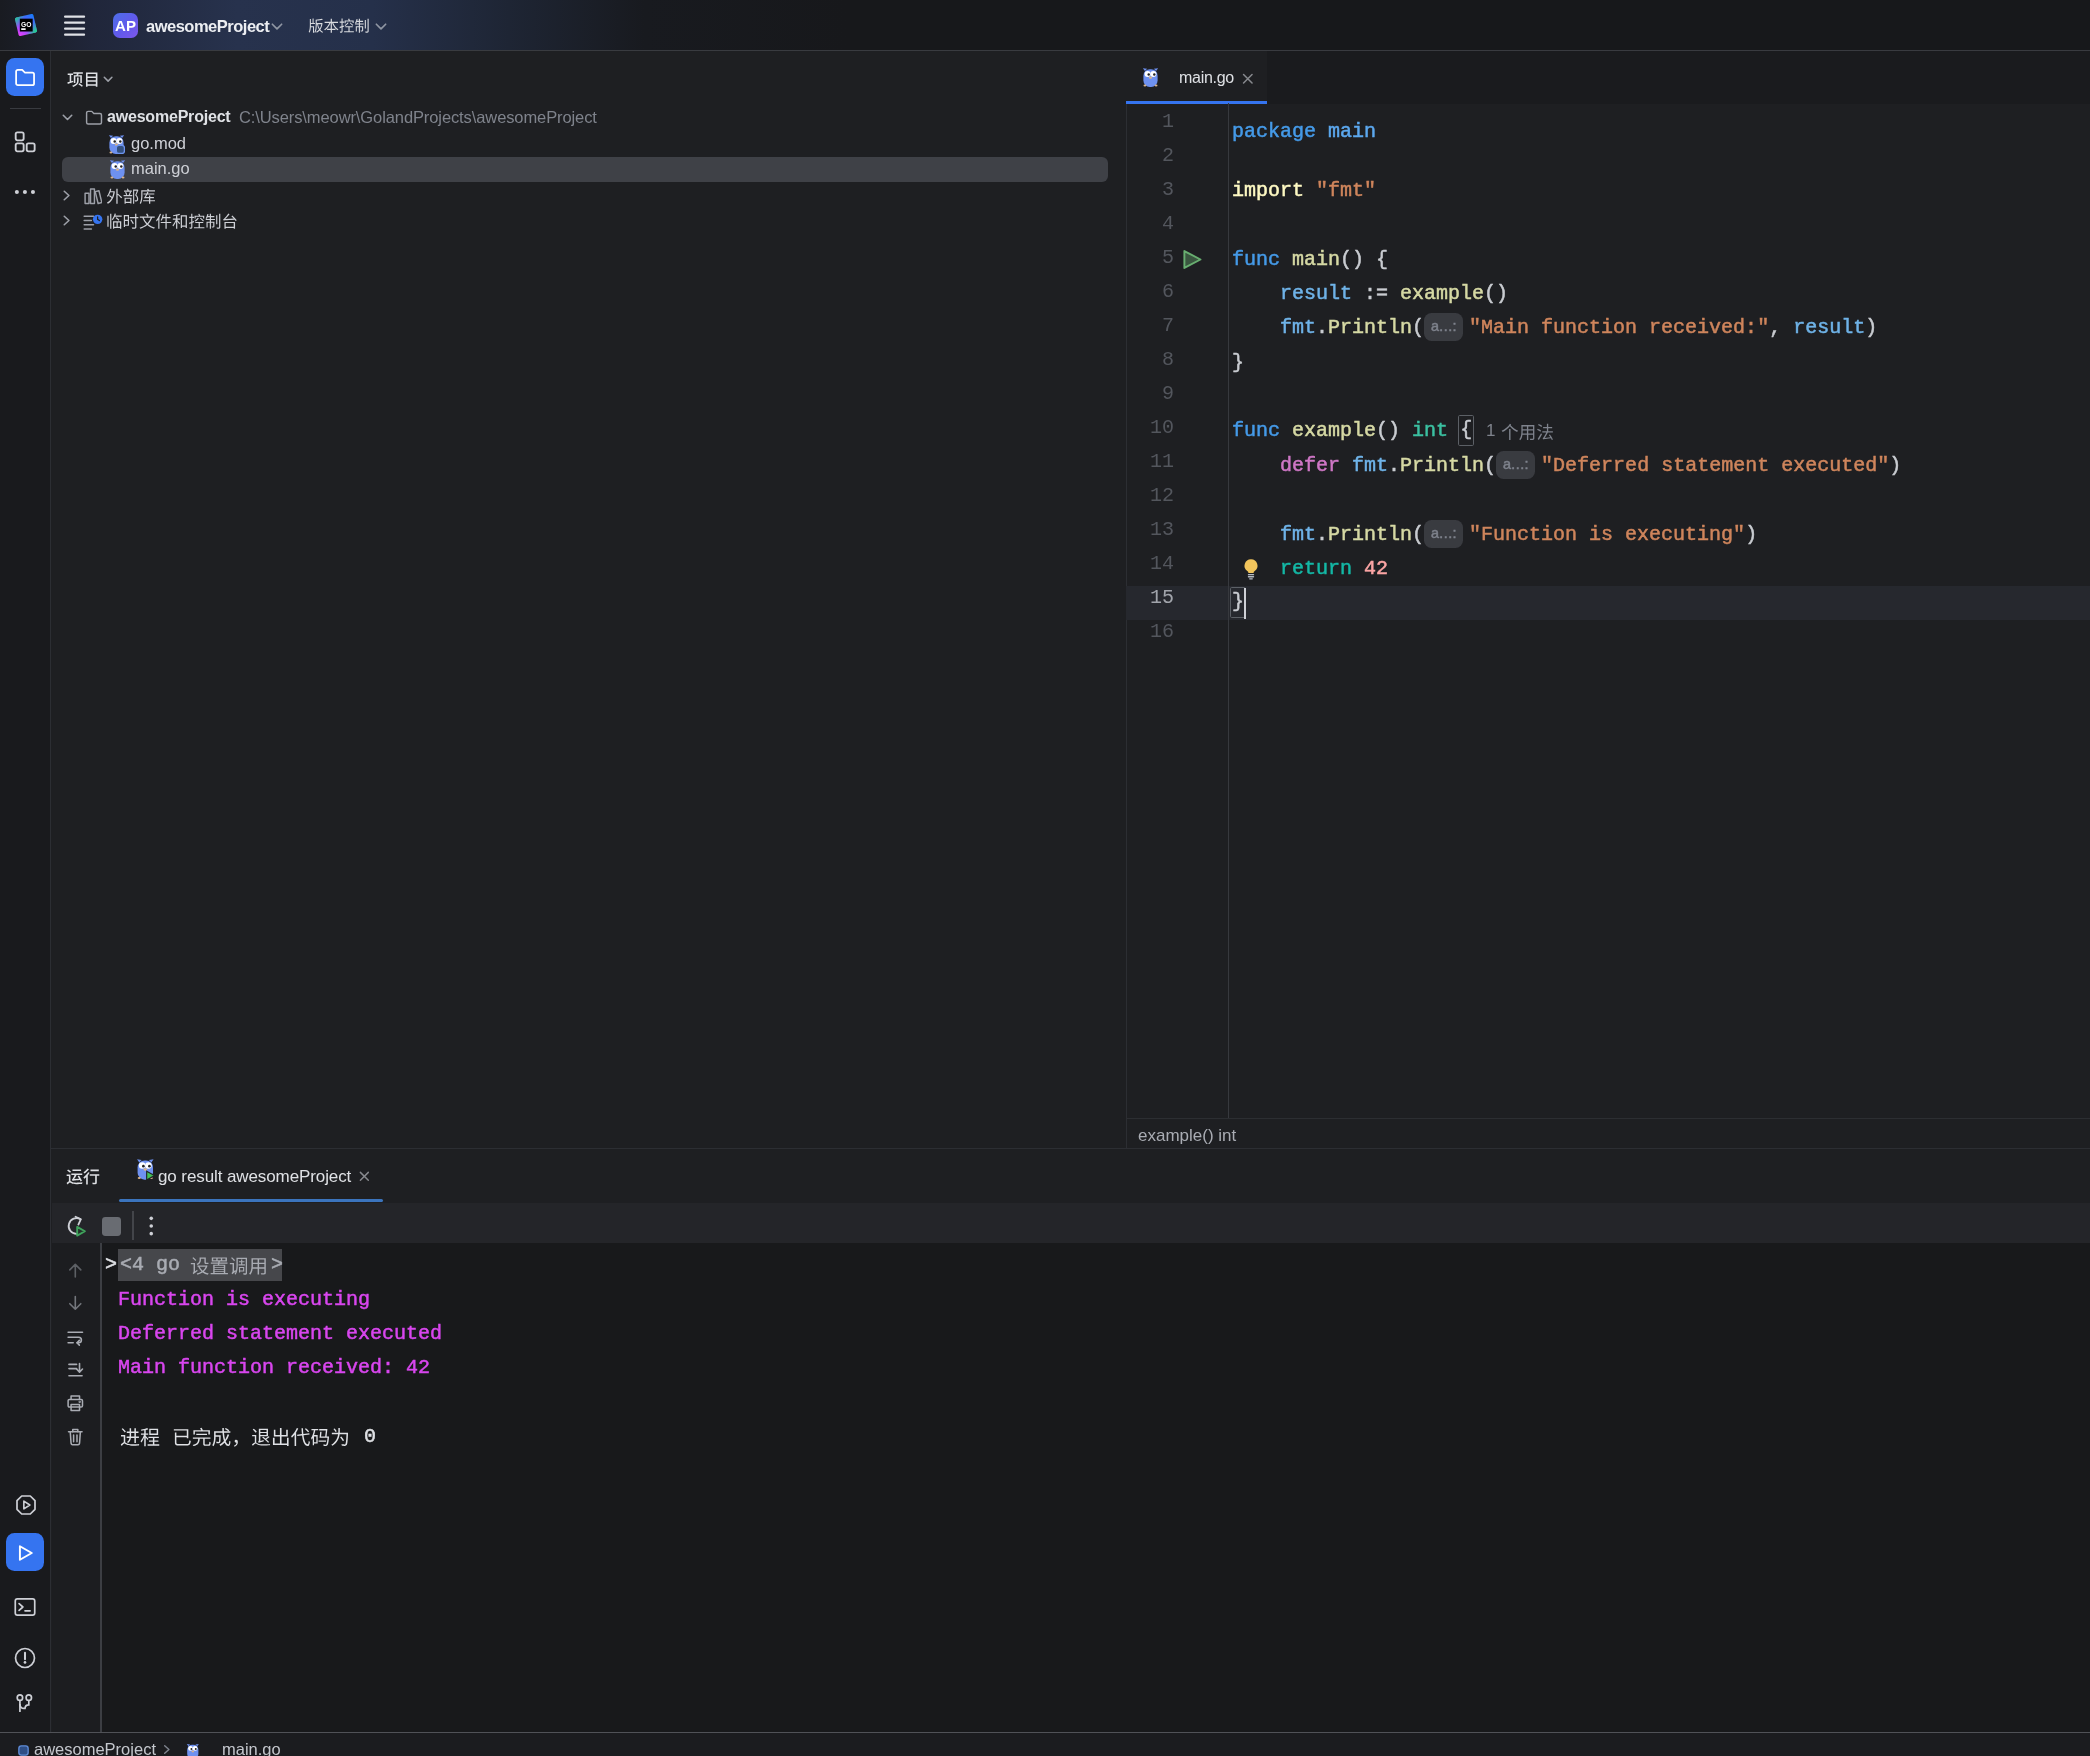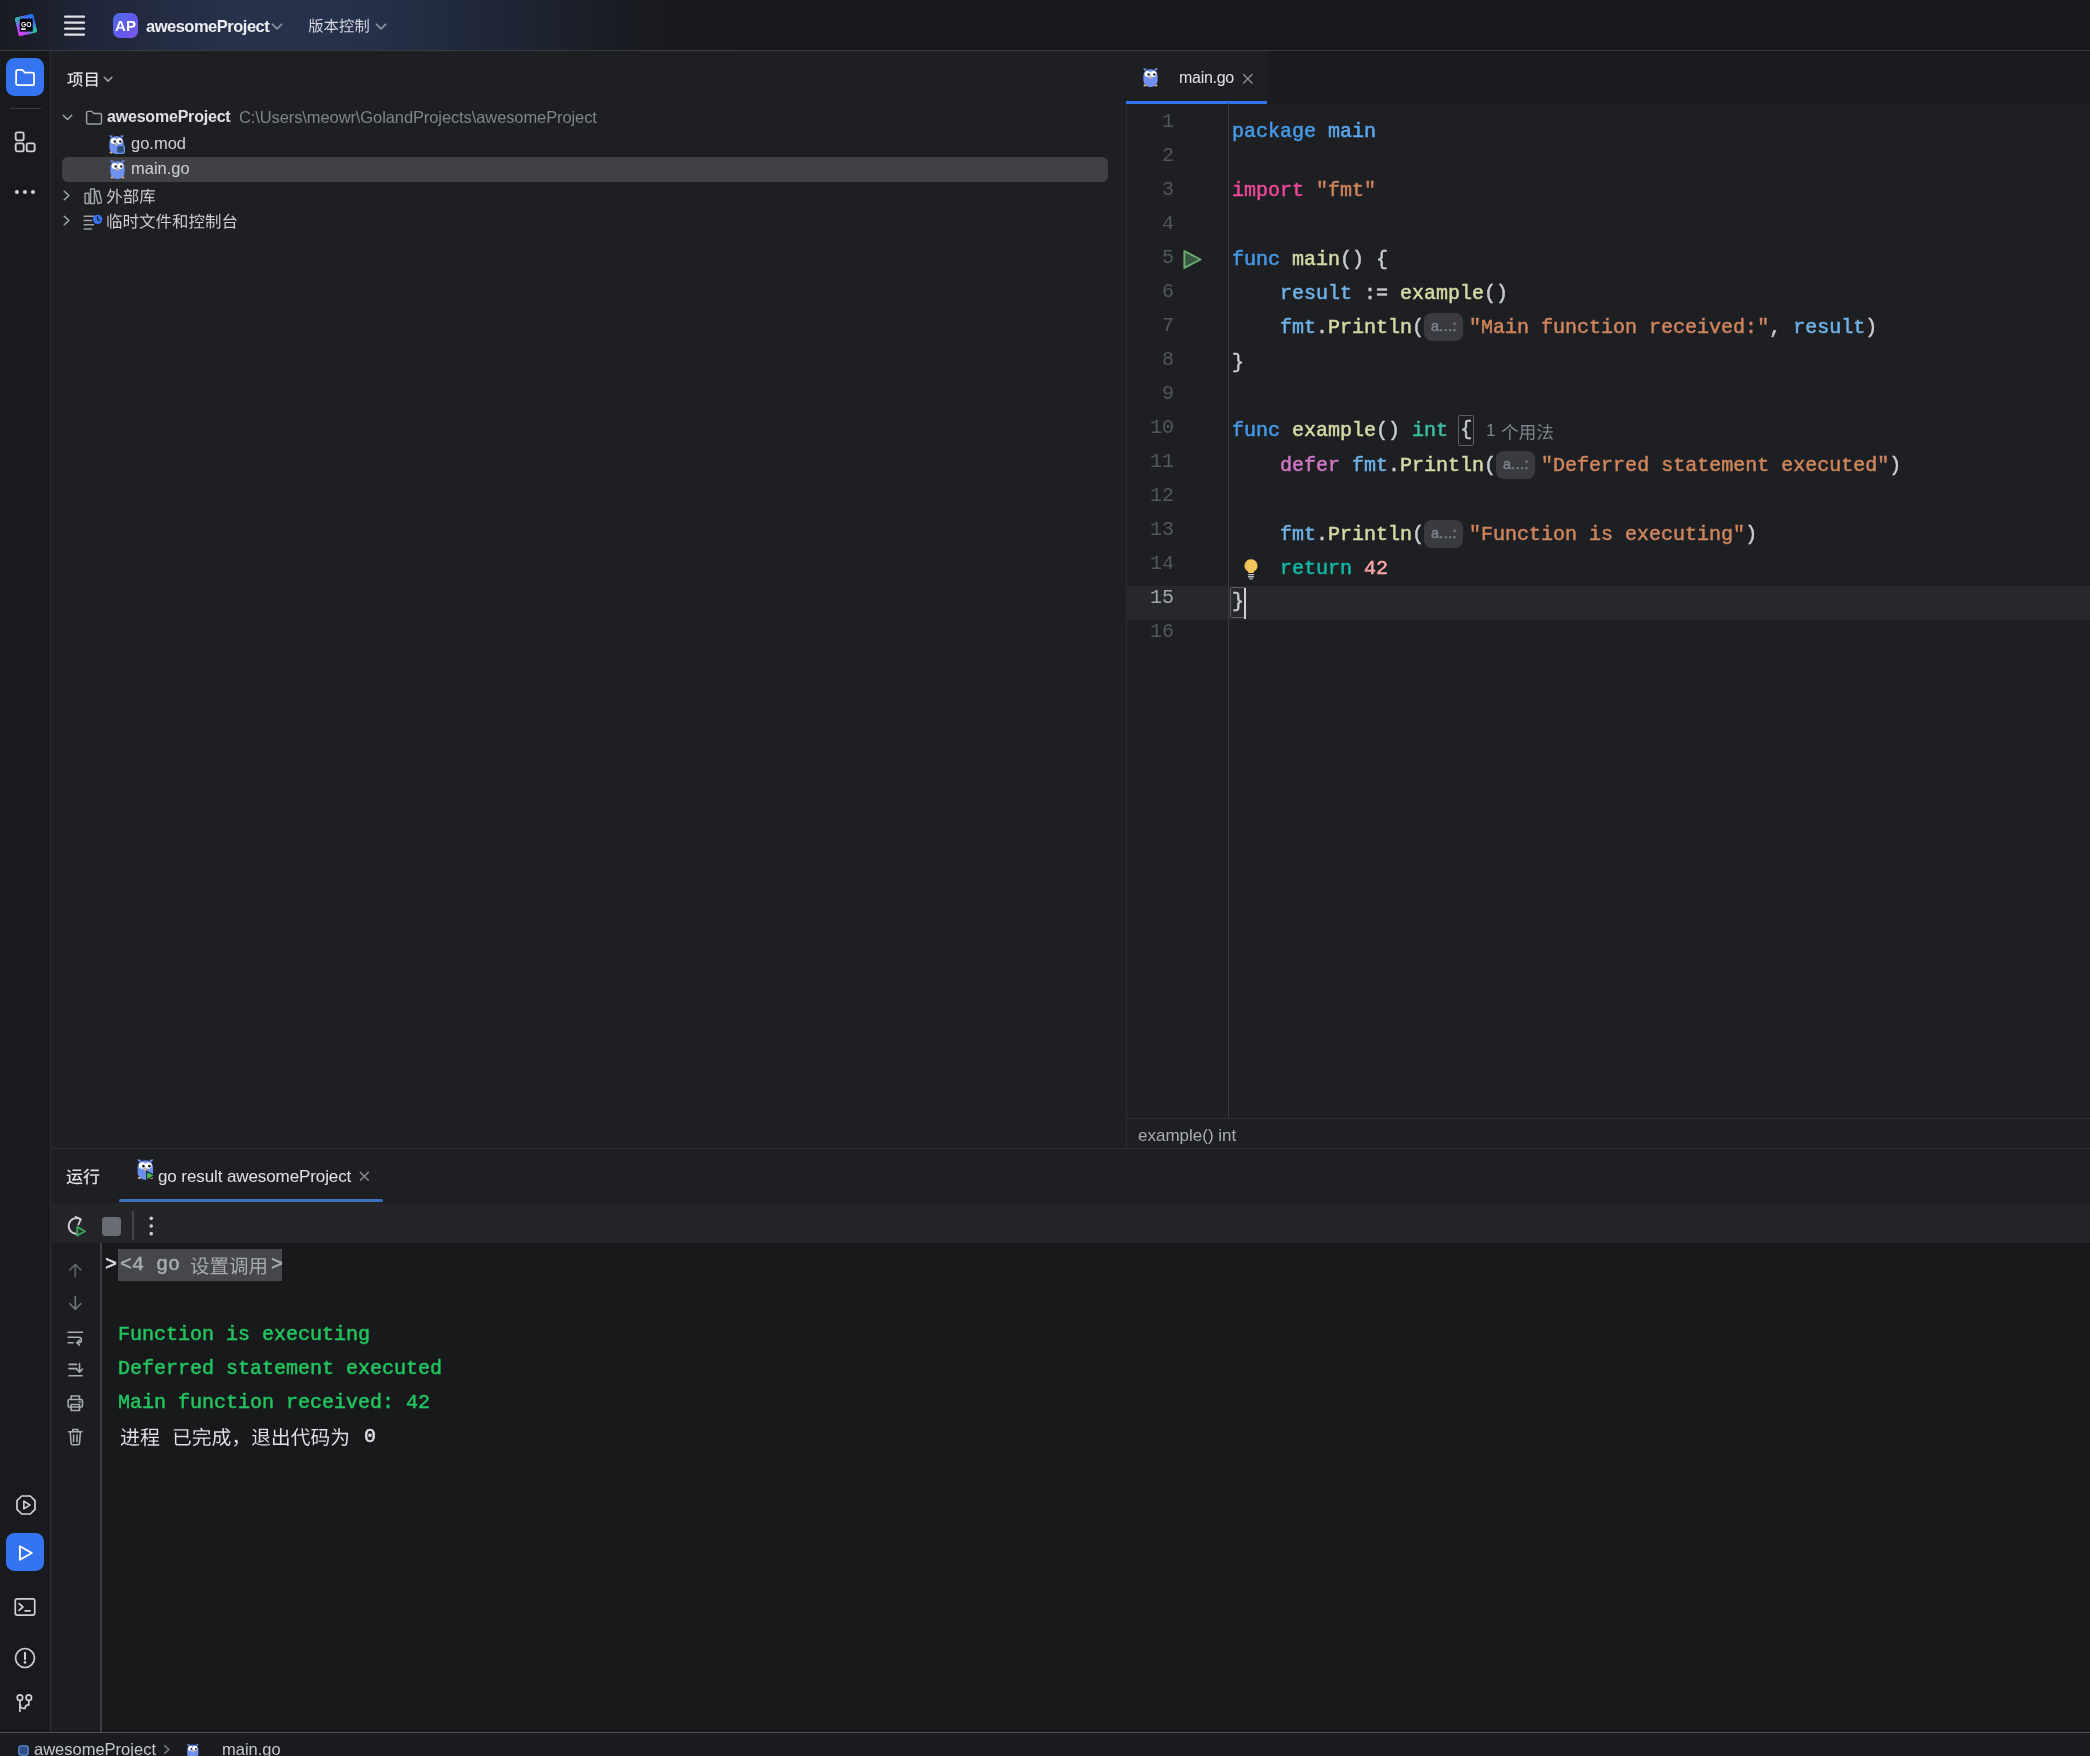--- a/index.html
+++ b/index.html
@@ -203,21 +203,21 @@
 <div class="abs" style="left:1228px;top:103px;width:0.8px;height:1015px;background:#37393e"></div>
 <div class="abs mono" style="left:1126px;top:105px;width:48px;text-align:right;-webkit-text-stroke:0 transparent"><div style="color:#53565d">1</div><div style="color:#53565d">2</div><div style="color:#53565d">3</div><div style="color:#53565d">4</div><div style="color:#53565d">5</div><div style="color:#53565d">6</div><div style="color:#53565d">7</div><div style="color:#53565d">8</div><div style="color:#53565d">9</div><div style="color:#53565d">10</div><div style="color:#53565d">11</div><div style="color:#53565d">12</div><div style="color:#53565d">13</div><div style="color:#53565d">14</div><div style="color:#a1a4ab">15</div><div style="color:#53565d">16</div></div>
 <svg class="abs" style="left:1181px;top:248px" width="22" height="23" viewBox="0 0 26 27">
     <path d="M4 3.5 L23 13.5 L4 23.5 z" fill="#3a5640" stroke="#68ae70" stroke-width="2.3" stroke-linejoin="round"></path>
   </svg>
 <svg class="abs" style="left:1242px;top:558px" width="18" height="23" viewBox="0 0 21 27">
     <path d="M10.5 1.5 a7.6 7.6 0 0 1 4.4 13.8 c-0.9 0.7 -1.4 1.3 -1.4 2.2 h-6 c0 -0.9 -0.5 -1.5 -1.4 -2.2 a7.6 7.6 0 0 1 4.4 -13.8 z" fill="#f2c55c"></path>
     <path d="M7.5 19.6 h6 M7.5 22 h6 M9 24.4 h3" stroke="#b7bcc4" stroke-width="1.5" stroke-linecap="round"></path>
   </svg>
 <div class="abs mono" style="left:1232px;top:115px;height:34px"><span style="color:#459ae8">package</span> <span style="color:#5ca8ef">main</span></div>
-<div class="abs mono" style="left:1232px;top:174px;height:34px"><span style="color:#ec4899">import</span> <span style="color:#cf855c">"fmt"</span></div>
+<div class="abs mono" style="left:1232px;top:174px;height:34px"><span style="color:#fef9c3">import</span> <span style="color:#cf855c">"fmt"</span></div>
 <div class="abs mono" style="left:1232px;top:243px;height:34px"><span style="color:#459ae8">func</span> <span style="color:#d6d9a4">main</span><span style="color:#c9ccd1">() {</span></div>
 <div class="abs mono" style="left:1232px;top:277px;height:34px">    <span style="color:#6fb3e8">result</span> <span style="color:#c9ccd1">:=</span> <span style="color:#d6d9a4">example</span><span style="color:#c9ccd1">()</span></div>
 <div class="abs mono" style="left:1232px;top:311px;height:34px">    <span style="color:#6fb3e8">fmt</span><span style="color:#c9ccd1">.</span><span style="color:#d6d9a4">Println</span><span style="color:#c9ccd1">(</span><span style="display:inline-block;width:39px;height:28px;border-radius:7.6px;background:#393b40;vertical-align:1.7px;text-align:center;font-family:'Liberation Sans',sans-serif;font-size:14.4px;line-height:26px;color:#7e828c;letter-spacing:-0.4px">a…:</span><span style="display:inline-block;width:6px"></span><span style="color:#cf855c">"Main function received:"</span><span style="color:#c9ccd1">,</span> <span style="color:#6fb3e8">result</span><span style="color:#c9ccd1">)</span></div>
 <div class="abs mono" style="left:1232px;top:346px;height:34px"><span style="color:#c9ccd1">}</span></div>
 <div class="abs mono" style="left:1232px;top:414px;height:34px"><span style="color:#459ae8">func</span> <span style="color:#d6d9a4">example</span><span style="color:#c9ccd1">()</span> <span style="color:#3bc0a1">int</span> <span style="display:inline-block;color:#c9ccd1;border:0.8px solid #5c6066;border-radius:1.7px;margin:0 -1.7px;padding:0.8px 0.8px 1.7px 0.8px;line-height:26px;vertical-align:0.8px">{</span><span style="display:inline-block;width:18.6px"></span><span id="hint1" style="color:#7f838d"></span></div>
 <div class="abs mono" style="left:1232px;top:449px;height:34px">    <span style="color:#cf77c6">defer</span> <span style="color:#6fb3e8">fmt</span><span style="color:#c9ccd1">.</span><span style="color:#d6d9a4">Println</span><span style="color:#c9ccd1">(</span><span style="display:inline-block;width:39px;height:28px;border-radius:7.6px;background:#393b40;vertical-align:1.7px;text-align:center;font-family:'Liberation Sans',sans-serif;font-size:14.4px;line-height:26px;color:#7e828c;letter-spacing:-0.4px">a…:</span><span style="display:inline-block;width:6px"></span><span style="color:#cf855c">"Deferred statement executed"</span><span style="color:#c9ccd1">)</span></div>
 <div class="abs mono" style="left:1232px;top:518px;height:34px">    <span style="color:#6fb3e8">fmt</span><span style="color:#c9ccd1">.</span><span style="color:#d6d9a4">Println</span><span style="color:#c9ccd1">(</span><span style="display:inline-block;width:39px;height:28px;border-radius:7.6px;background:#393b40;vertical-align:1.7px;text-align:center;font-family:'Liberation Sans',sans-serif;font-size:14.4px;line-height:26px;color:#7e828c;letter-spacing:-0.4px">a…:</span><span style="display:inline-block;width:6px"></span><span style="color:#cf855c">"Function is executing"</span><span style="color:#c9ccd1">)</span></div>
 <div class="abs mono" style="left:1232px;top:552px;height:34px">    <span style="color:#14b8a6">return</span> <span style="color:#fca5a5">42</span></div>
 <div class="abs mono" style="left:1232px;top:586px;height:34px"><span style="display:inline-block;color:#c9ccd1;border:0.8px solid #5c6066;border-radius:1.7px;margin:0 -1.7px;padding:0.8px 0.8px 1.7px 0.8px;line-height:26px;vertical-align:0.8px">}</span></div>
 <div class="abs" style="left:1486px;top:421px;font-size:17px;color:#7f838d">1</div>
@@ -308,21 +308,21 @@
 <div class="abs mono" style="left:120px;top:1248px;color:#a9acb3">&lt;4 go</div>
 <svg style="position:absolute;left:190px;top:1256px;" width="78" height="19.5" viewBox="0 0 4000 1000">
     <g transform="translate(0,880) scale(1,-1)" fill="#a9acb3">
       <path transform="translate(0,0)" d="M122 776C175 729 242 662 273 619L324 672C292 713 225 778 171 822ZM43 526V454H184V95C184 49 153 16 134 4C148 -11 168 -42 175 -60C190 -40 217 -20 395 112C386 127 374 155 368 175L257 94V526ZM491 804V693C491 619 469 536 337 476C351 464 377 435 386 420C530 489 562 597 562 691V734H739V573C739 497 753 469 823 469C834 469 883 469 898 469C918 469 939 470 951 474C948 491 946 520 944 539C932 536 911 534 897 534C884 534 839 534 828 534C812 534 810 543 810 572V804ZM805 328C769 248 715 182 649 129C582 184 529 251 493 328ZM384 398V328H436L422 323C462 231 519 151 590 86C515 38 429 5 341 -15C355 -31 371 -61 377 -80C474 -54 566 -16 647 39C723 -17 814 -58 917 -83C926 -62 947 -32 963 -16C867 4 781 39 708 86C793 160 861 256 901 381L855 401L842 398Z"></path>
       <path transform="translate(1000,0)" d="M651 748H820V658H651ZM417 748H582V658H417ZM189 748H348V658H189ZM190 427V6H57V-50H945V6H808V427H495L509 486H922V545H520L531 603H895V802H117V603H454L446 545H68V486H436L424 427ZM262 6V68H734V6ZM262 275H734V217H262ZM262 320V376H734V320ZM262 172H734V113H262Z"></path>
       <path transform="translate(2000,0)" d="M105 772C159 726 226 659 256 615L309 668C277 710 209 774 154 818ZM43 526V454H184V107C184 54 148 15 128 -1C142 -12 166 -37 175 -52C188 -35 212 -15 345 91C331 44 311 0 283 -39C298 -47 327 -68 338 -79C436 57 450 268 450 422V728H856V11C856 -4 851 -9 836 -9C822 -10 775 -10 723 -8C733 -27 744 -58 747 -77C818 -77 861 -76 888 -65C915 -52 924 -30 924 10V795H383V422C383 327 380 216 352 113C344 128 335 149 330 164L257 108V526ZM620 698V614H512V556H620V454H490V397H818V454H681V556H793V614H681V698ZM512 315V35H570V81H781V315ZM570 259H723V138H570Z"></path>
       <path transform="translate(3000,0)" d="M153 770V407C153 266 143 89 32 -36C49 -45 79 -70 90 -85C167 0 201 115 216 227H467V-71H543V227H813V22C813 4 806 -2 786 -3C767 -4 699 -5 629 -2C639 -22 651 -55 655 -74C749 -75 807 -74 841 -62C875 -50 887 -27 887 22V770ZM227 698H467V537H227ZM813 698V537H543V698ZM227 466H467V298H223C226 336 227 373 227 407ZM813 466V298H543V466Z"></path>
     </g>
   </svg>
 <div class="abs mono" style="left:271px;top:1248px;color:#a9acb3">&gt;</div>
-<div class="abs mono" style="left:118px;top:1318px;color:#22c55e">Function is executing
+<div class="abs mono" style="left:118px;top:1283px;color:#d946ef">Function is executing
 Deferred statement executed
 Main function received: 42</div>
 <svg style="position:absolute;left:120px;top:1427px;" width="40" height="20" viewBox="0 0 2000 1000">
     <g transform="translate(0,880) scale(1,-1)" fill="#dfe1e5">
       <path transform="translate(0,0)" d="M81 778C136 728 203 655 234 609L292 657C259 701 190 770 135 819ZM720 819V658H555V819H481V658H339V586H481V469L479 407H333V335H471C456 259 423 185 348 128C364 117 392 89 402 74C491 142 530 239 545 335H720V80H795V335H944V407H795V586H924V658H795V819ZM555 586H720V407H553L555 468ZM262 478H50V408H188V121C143 104 91 60 38 2L88 -66C140 2 189 61 223 61C245 61 277 28 319 2C388 -42 472 -53 596 -53C691 -53 871 -47 942 -43C943 -21 955 15 964 35C867 24 716 16 598 16C485 16 401 23 335 64C302 85 281 104 262 115Z"></path>
       <path transform="translate(1000,0)" d="M532 733H834V549H532ZM462 798V484H907V798ZM448 209V144H644V13H381V-53H963V13H718V144H919V209H718V330H941V396H425V330H644V209ZM361 826C287 792 155 763 43 744C52 728 62 703 65 687C112 693 162 702 212 712V558H49V488H202C162 373 93 243 28 172C41 154 59 124 67 103C118 165 171 264 212 365V-78H286V353C320 311 360 257 377 229L422 288C402 311 315 401 286 426V488H411V558H286V729C333 740 377 753 413 768Z"></path>
     </g>
   </svg>
 <svg style="position:absolute;left:172px;top:1427px;" width="178" height="20" viewBox="0 0 9000 1000">
     <g transform="translate(0,880) scale(1,-1)" fill="#dfe1e5">

